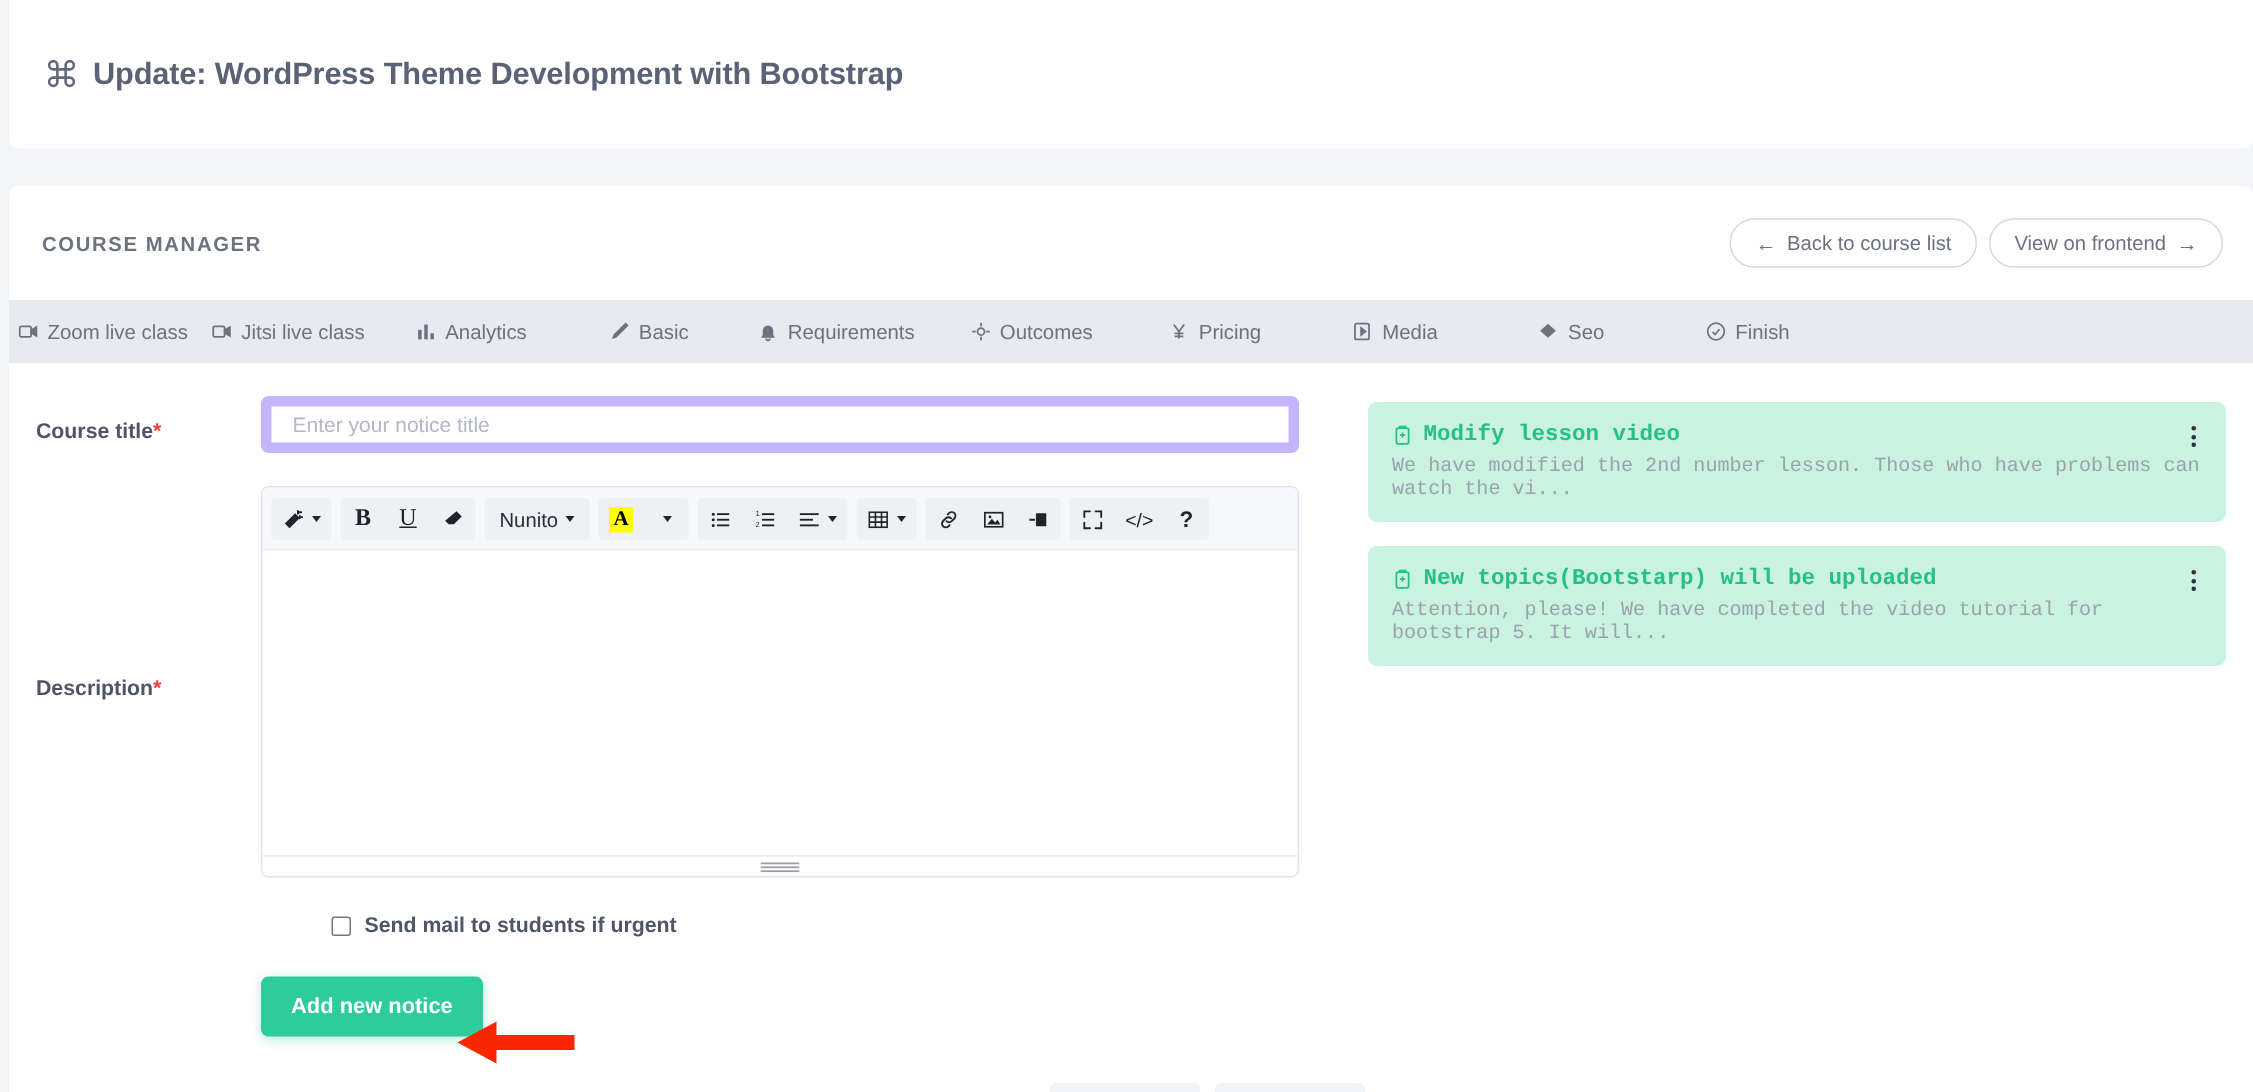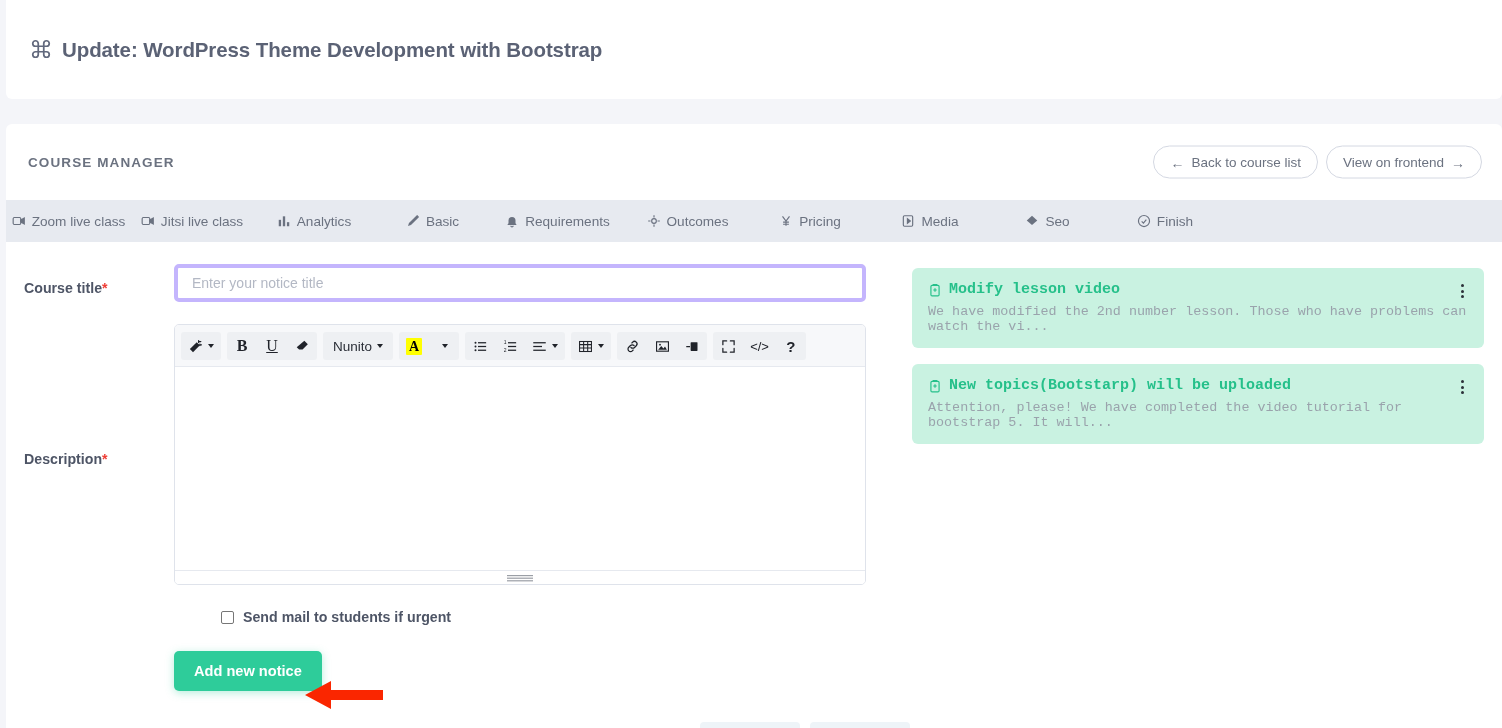--- a/index.html
+++ b/index.html
@@ -96,21 +96,21 @@
   .form-row { display: flex; align-items: center; }
   .form-label {
     width: 150px; flex: none;
     font-size: 14.2px; color: #4e5566; font-weight: 600;
     padding-top: 9px;
   }
   .req { color: #ef3e36; font-weight: 700; }
 
   .title-input {
     width: 692px; height: 38px;
-    border: 4px solid #c4b5fd; border-radius: 5px;
+    border: 7px solid #c4b5fd; border-radius: 5px;
     padding: 0 14px; font-size: 14px; color: #4e5566;
     font-family: "Liberation Sans", sans-serif;
     outline: none; background: #fff;
   }
   .title-input::placeholder { color: #b3b8c4; }
 
   
   .editor {
     width: 692px; border: 1px solid #dfe3eb; border-radius: 5px;
     overflow: hidden; background: #fff;

